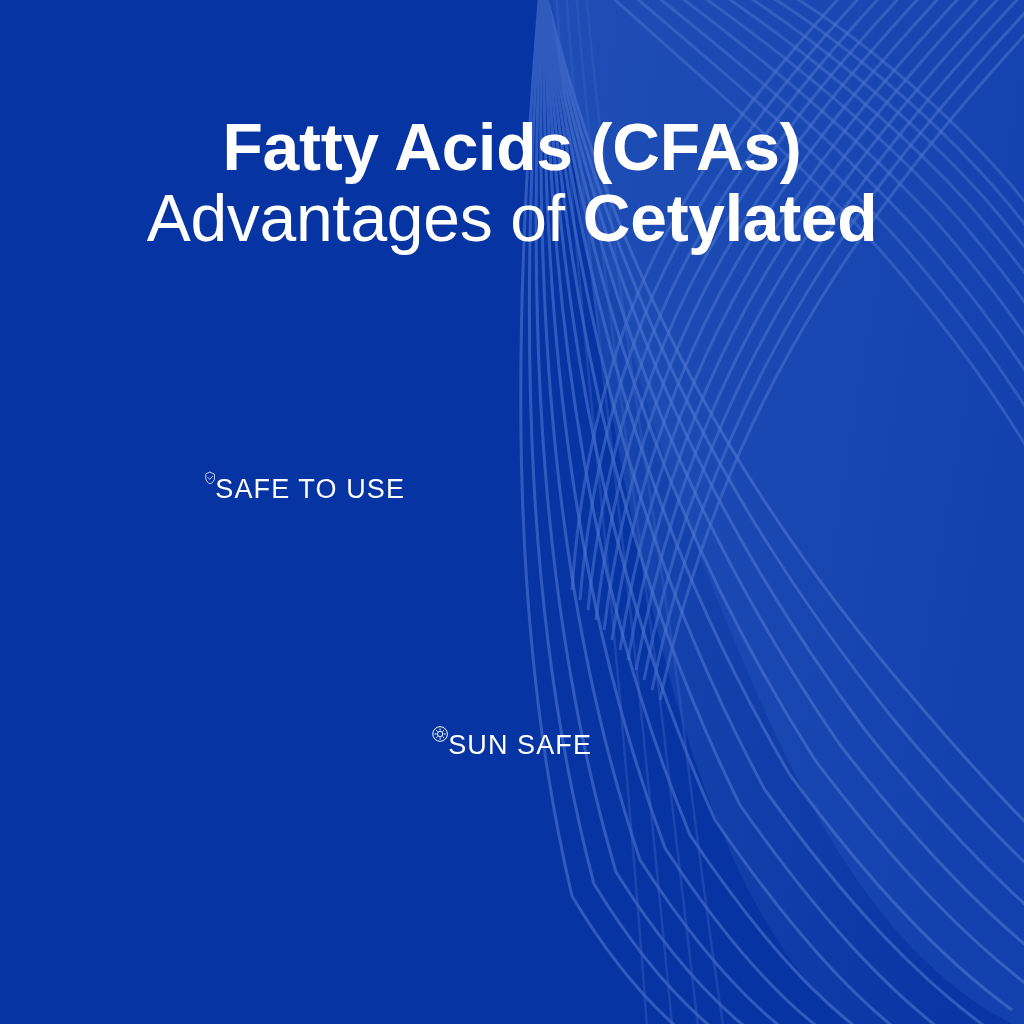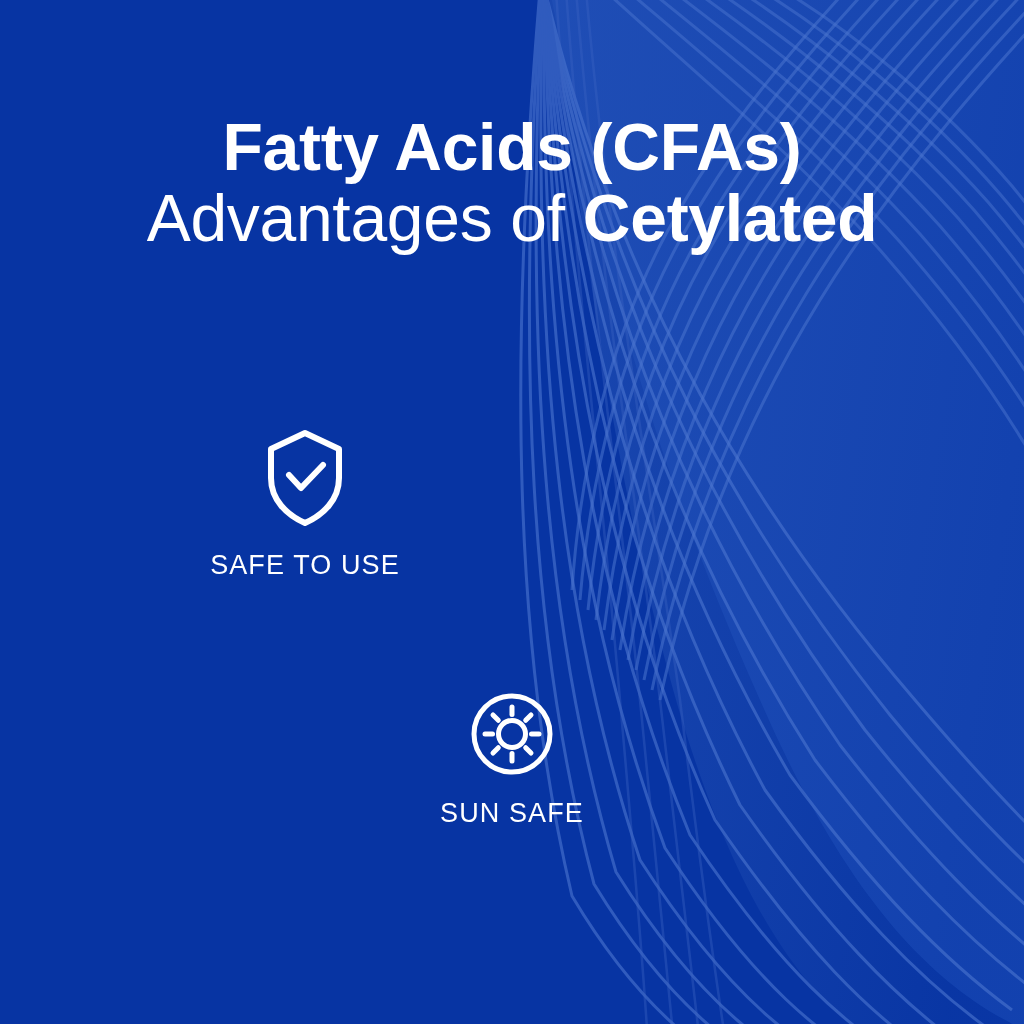--- a/index.html
+++ b/index.html
@@ -43,21 +43,21 @@
     letter-spacing: -0.3px;
     white-space: nowrap;
   }
   .t-light { font-weight: 400; }
   .t-bold  { font-weight: 700; }
 
   
   .feature {
     position: absolute;
     display: flex;
-    flex-direction: column;
+    flex-direction: row;
     align-items: center;
   }
   .feature-icon {
     display: block;
   }
   .feature-label {
     margin-top: 22px;
     color: #ffffff;
     font-size: 27px;
     letter-spacing: 1.1px;

